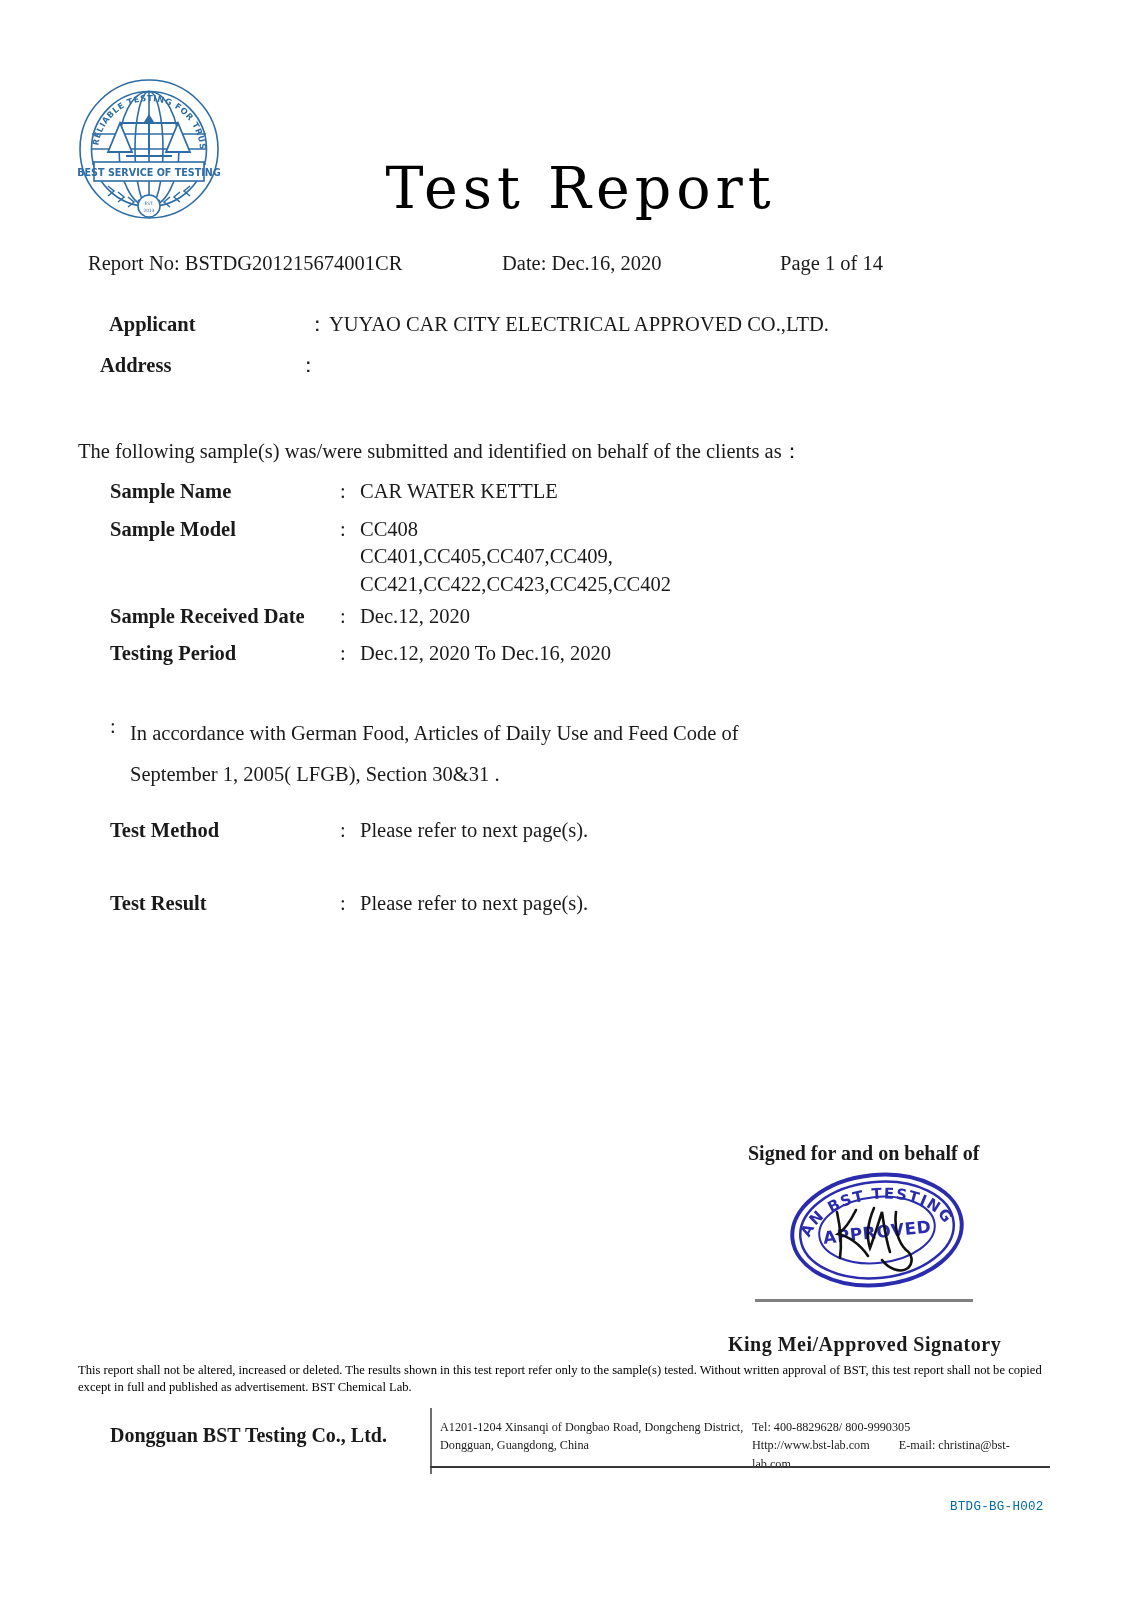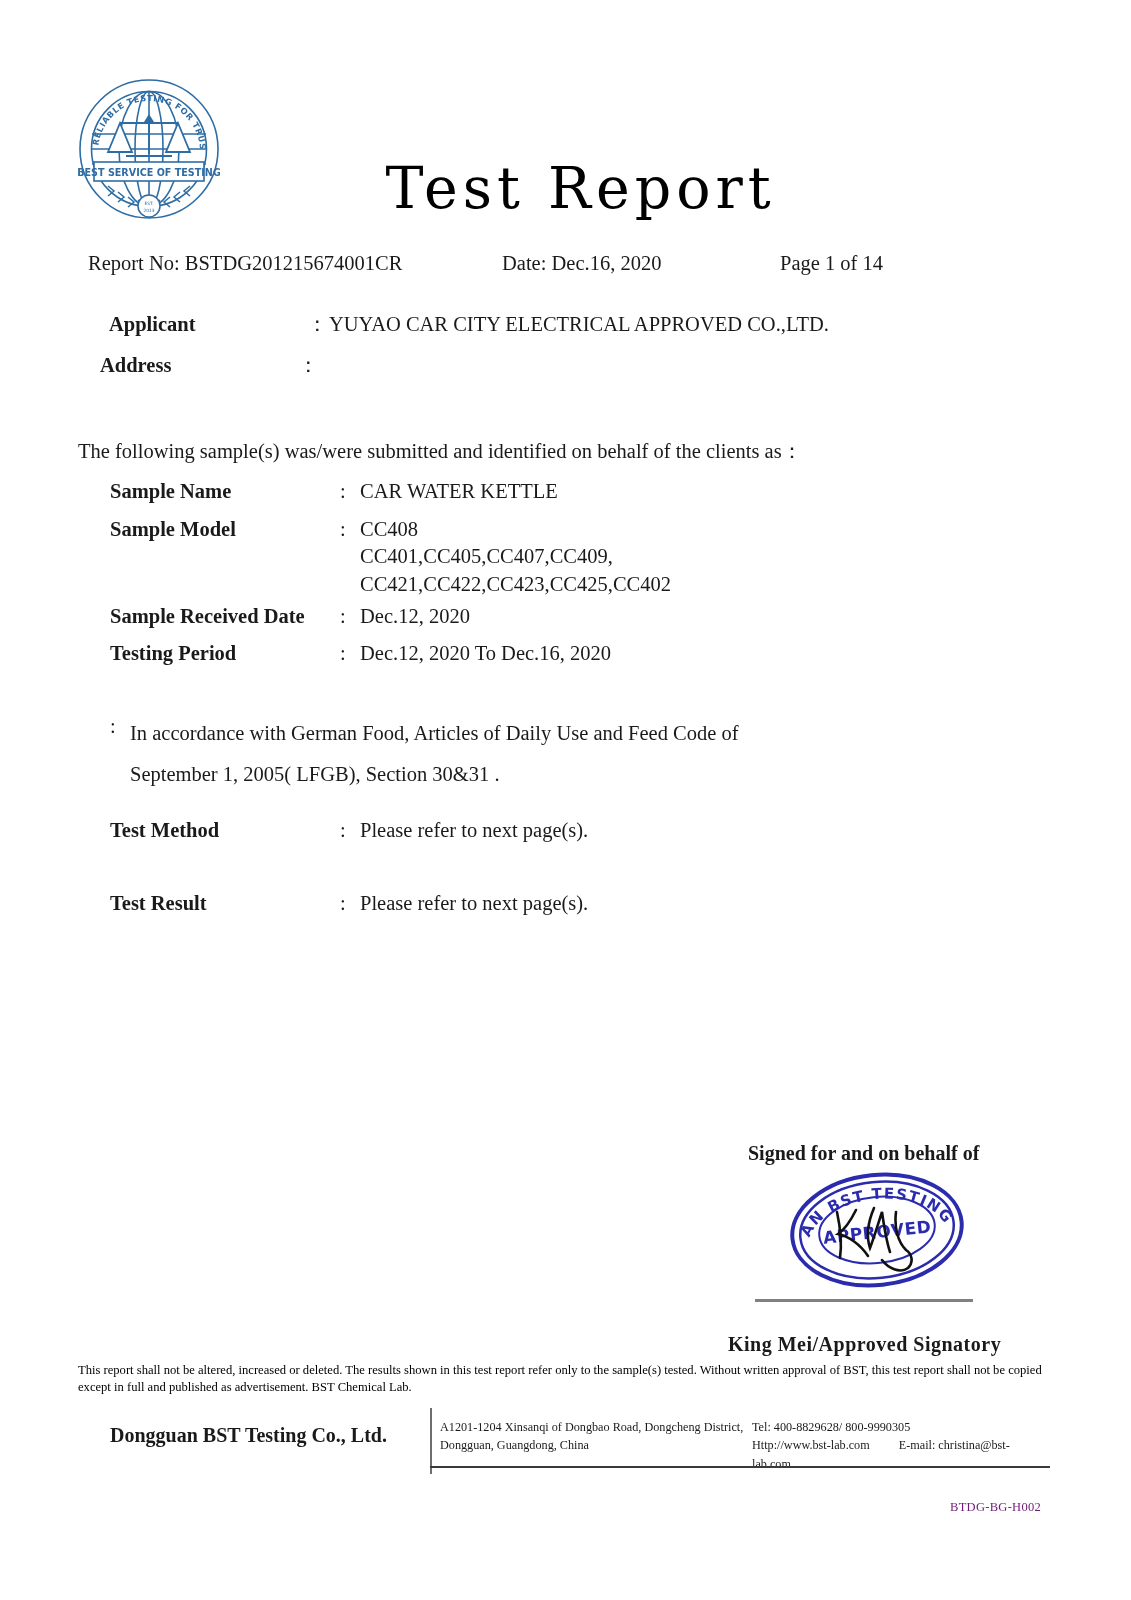--- a/index.html
+++ b/index.html
@@ -191,22 +191,22 @@
     top: 58px;
     width: 620px;
     height: 2px;
     background: #3a3a3a;
   }
   .doc-code {
     position: absolute;
     left: 950px;
     top: 1500px;
     font-size: 12.5px;
-    font-family: Liberation Serif, serif;
-    color: #701a75;
+    font-family: Liberation Mono, monospace;
+    color: #0369a1;
     letter-spacing: 0.3px;
   }
 </style>
 </head>
 <body>
 
 <div class="page">
 
   <div class="logo">
     <svg viewBox="0 0 142 142" width="142" height="142">

